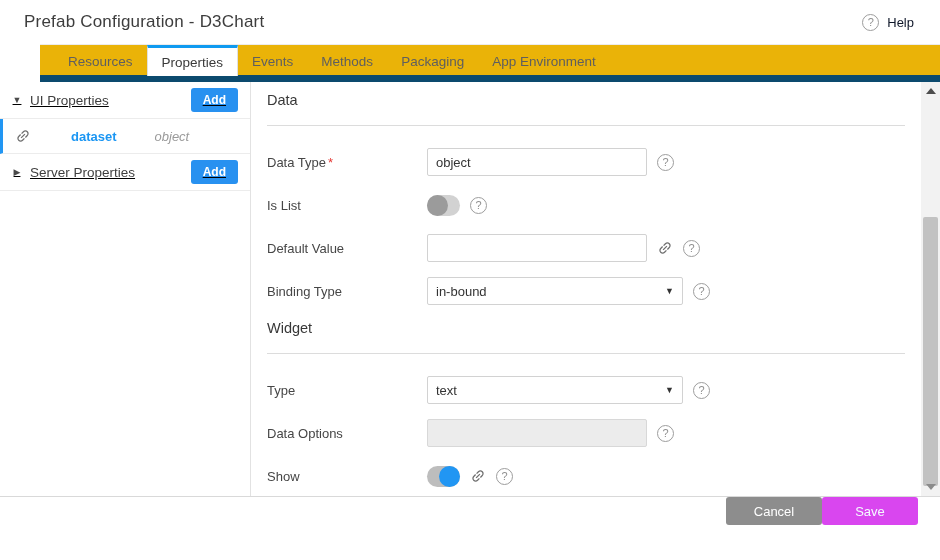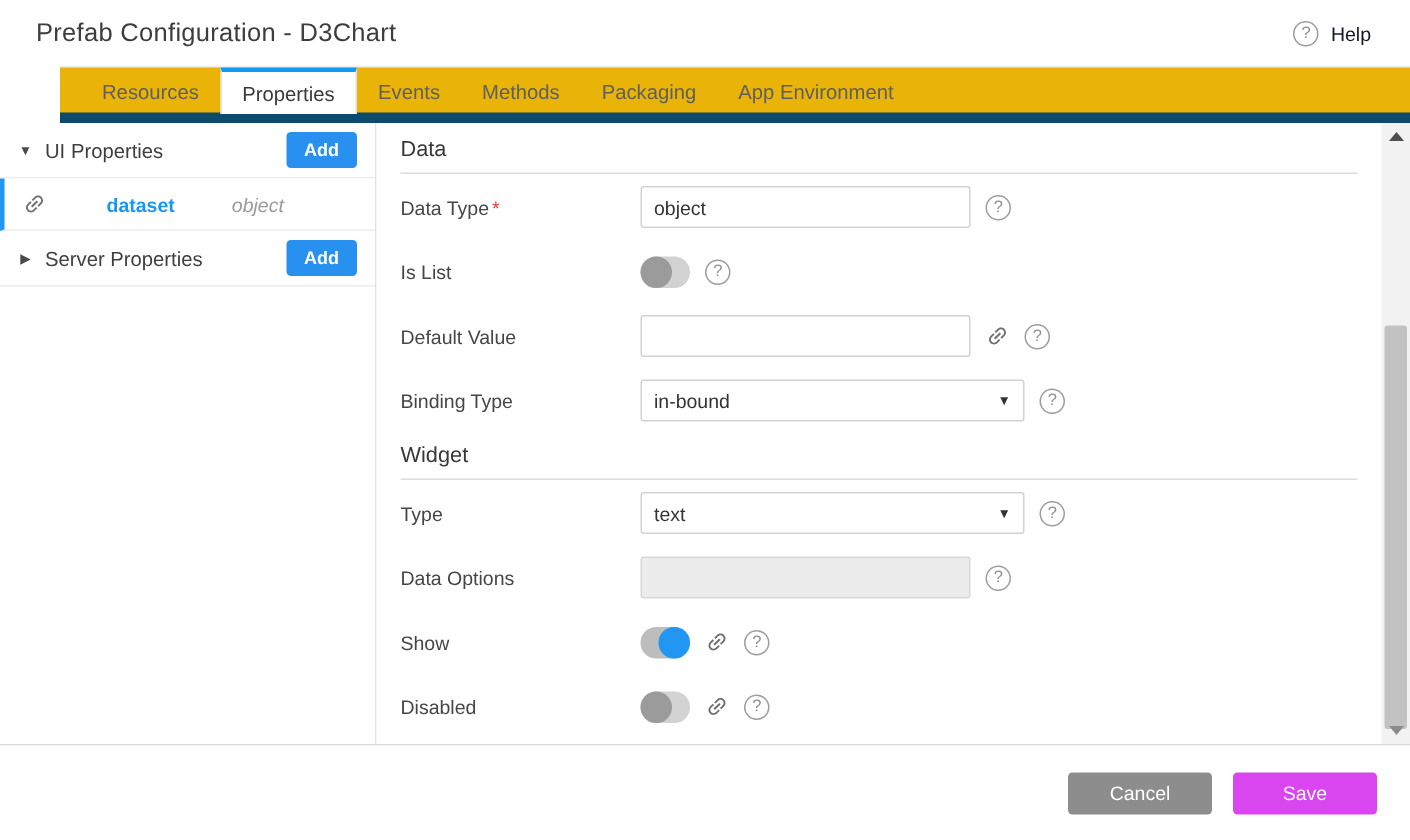--- a/index.html
+++ b/index.html
@@ -17,38 +17,38 @@
   .qicon::before { content: "?"; }
 
   
   .tabbar { height: 38px; flex: 0 0 38px; background: #eab308; border-top: 1px solid #ececec; border-bottom: 7px solid #0c4a6e; display: flex; align-items: stretch; padding-left: 14px; margin-left: 40px; }
   .tab { padding: 0 14px; display: flex; align-items: center; font-size: 13.5px; color: #5f5f5f; cursor: pointer; border-top: 3px solid transparent; }
   .tab.active { background: #fff; border-top: 3px solid #0f9af0; border-left: 1px solid #e0e0e0; border-right: 1px solid #e0e0e0; color: #3a3a3a; margin-bottom: -1px; }
 
   
   .body { flex: 0 0 415px; height: 415px; display: flex; border-bottom: 1px solid #d9d9d9; }
   .sidebar { width: 251px; flex: 0 0 251px; border-right: 1px solid #e2e2e2; background: #fff; }
-  .side-row { height: 37px; display: flex; align-items: center; padding: 0 12px 0 11px; border-bottom: 1px solid #ececec; background: #fff; }
+  .side-row { height: 37px; display: flex; align-items: center; padding: 0 12px 0 11px; border-bottom: 1px solid #ececec; background: #fff; text-decoration: underline; }
   .caret { width: 12px; color: #4a4a4a; font-size: 9px; display: inline-flex; justify-content: center; }
   .caret-down::before { content: "▼"; }
   .caret-right::before { content: "▶"; }
   .side-label { font-size: 13.5px; color: #3f3f3f; margin-left: 7px; flex: 1; }
   .add-btn { background: #2891f0; color: #fff; font-size: 12px; font-weight: bold; border: none; border-radius: 3px; padding: 5px 12px; cursor: pointer; font-family: inherit; }
   .prop-item { height: 35px; display: flex; align-items: center; padding-left: 15px; border-bottom: 1px solid #ececec; cursor: pointer; background: #fff; }
   .prop-item.selected { border-left: 3px solid #2196f3; padding-left: 12px; gap: 32px; }
   .prop-name { color: #1b96f3; font-size: 13px; font-weight: bold; margin-left: 8px; }
   .prop-type { color: #9a9a9a; font-style: italic; font-size: 13px; margin-left: 6px; }
 
   
   .link-icon { display: inline-flex; width: 16px; height: 16px; align-items: center; justify-content: center; cursor: pointer; }
   .link-icon svg { width: 16px; height: 16px; fill: #6f6f6f; transform: rotate(-45deg); }
 
   
   .main { flex: 1 1 auto; padding: 10px 16px 0 16px; background: #fff; overflow: hidden; }
-  .section-heading { font-size: 14.5px; color: #383838; padding-bottom: 7px; border-bottom: 1px solid #dcdcdc; margin-bottom: 8px; }
+  .section-heading { font-size: 14.5px; color: #383838; padding-bottom: 17px; border-bottom: 1px solid #dcdcdc; margin-bottom: 22px; }
   .field-row { display: flex; align-items: center; margin-bottom: 15px; min-height: 28px; }
   .flabel { width: 160px; flex: 0 0 160px; font-size: 13px; color: #464646; }
   .req { color: #e53935; margin-left: 2px; }
   .control { display: flex; align-items: center; gap: 10px; }
   .tinput { width: 220px; height: 28px; border: 1px solid #d2d2d2; border-radius: 2px; padding: 0 8px; font-size: 13px; color: #333; font-family: inherit; background: #fff; outline: none; }
   .tinput:disabled { background: #ececec; border-color: #d8d8d8; }
   .select { width: 256px; height: 28px; border: 1px solid #d2d2d2; border-radius: 2px; padding: 0 8px; font-size: 13px; color: #333; background: #fff; display: flex; align-items: center; justify-content: space-between; cursor: pointer; }
   .sel-caret { font-size: 9px; color: #333; }
   .sel-caret::before { content: "▼"; }
 
@@ -59,21 +59,21 @@
   .switch.on .knob { left: 12px; background: #2196f3; }
 
   
   .scrollbar { width: 19px; flex: 0 0 19px; background: #f2f2f2; position: relative; }
   .sb-arrow { position: absolute; left: 50%; transform: translateX(-50%); width: 0; height: 0; cursor: pointer; }
   .sb-up { top: 6px; border-left: 5px solid transparent; border-right: 5px solid transparent; border-bottom: 6px solid #4d4d4d; }
   .sb-down { bottom: 6px; border-left: 5px solid transparent; border-right: 5px solid transparent; border-top: 6px solid #8b8b8b; }
   .sb-thumb { position: absolute; left: 2px; right: 2px; top: 135px; height: 269px; background: #c2c2c2; border-radius: 2px; cursor: pointer; }
 
   
-  .footer { flex: 1 1 auto; display: flex; align-items: center; justify-content: flex-end; gap: 14px; padding-right: 22px; background: #fff; }
+  .footer { flex: 1 1 auto; display: flex; justify-content: flex-end; padding-right: 22px; background: #fff; }
   .btn { height: 28px; min-width: 96px; border: none; border-radius: 3px; font-size: 13px; font-family: inherit; cursor: pointer; padding: 0 18px; }
   .btn-cancel { background: #8d8d8d; color: #fff; }
   .btn-save { background: #d946ef; color: #f4faff; }
 </style>
 </head>
 <body>
 
 <div class="window">
 
   <div class="header">

